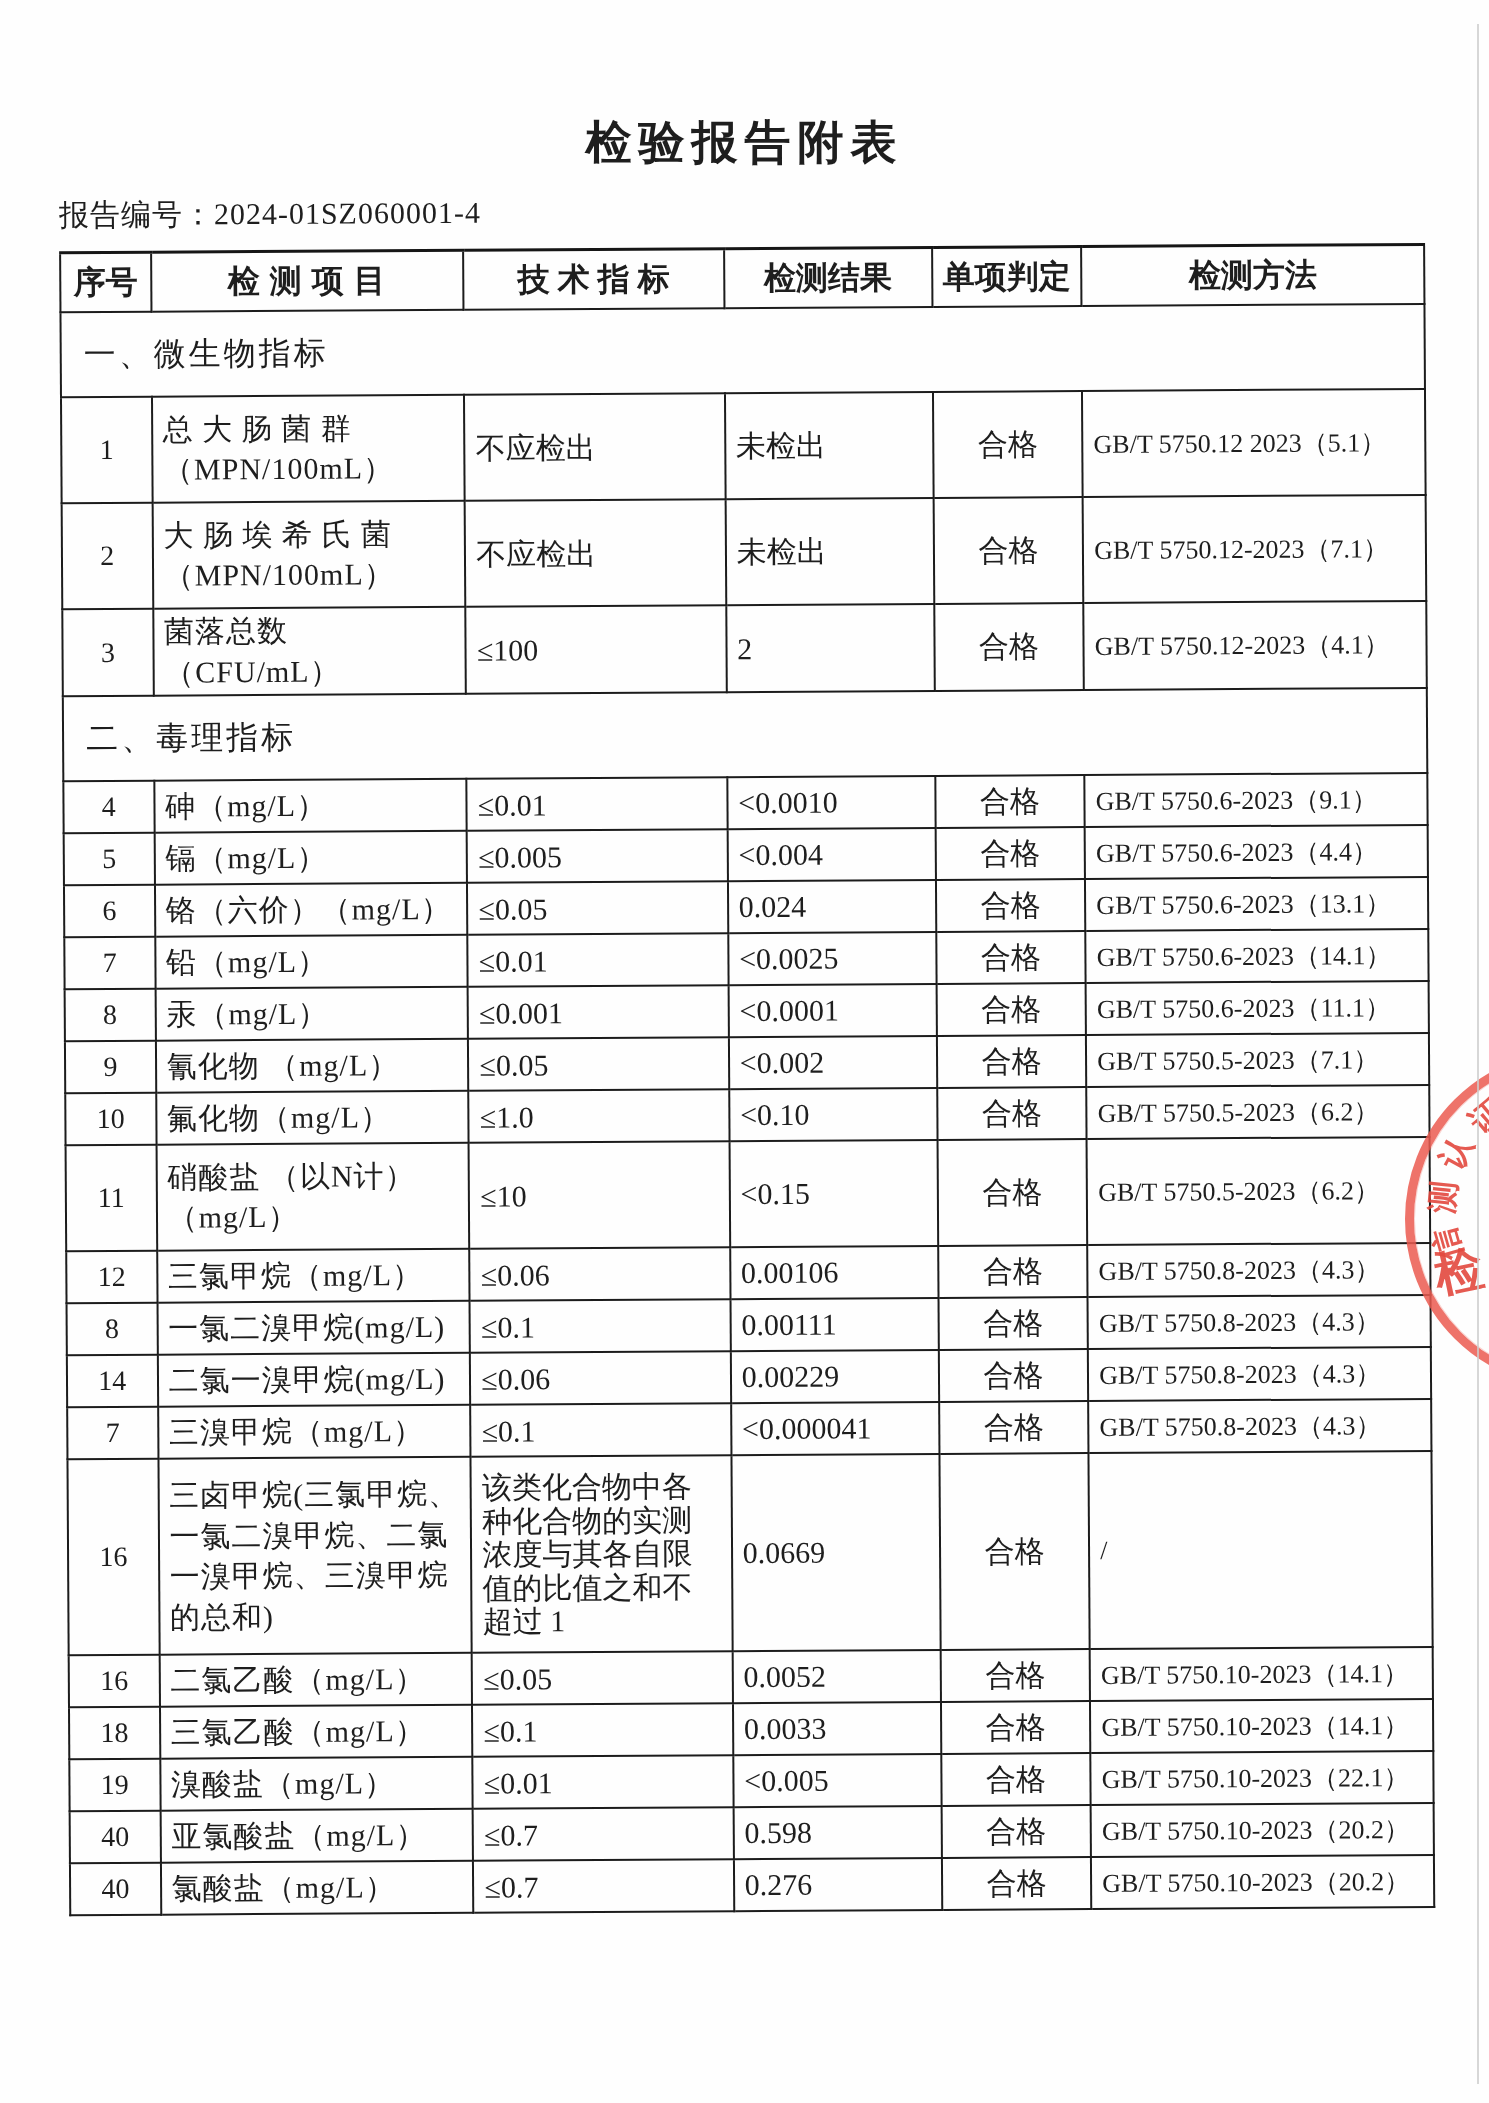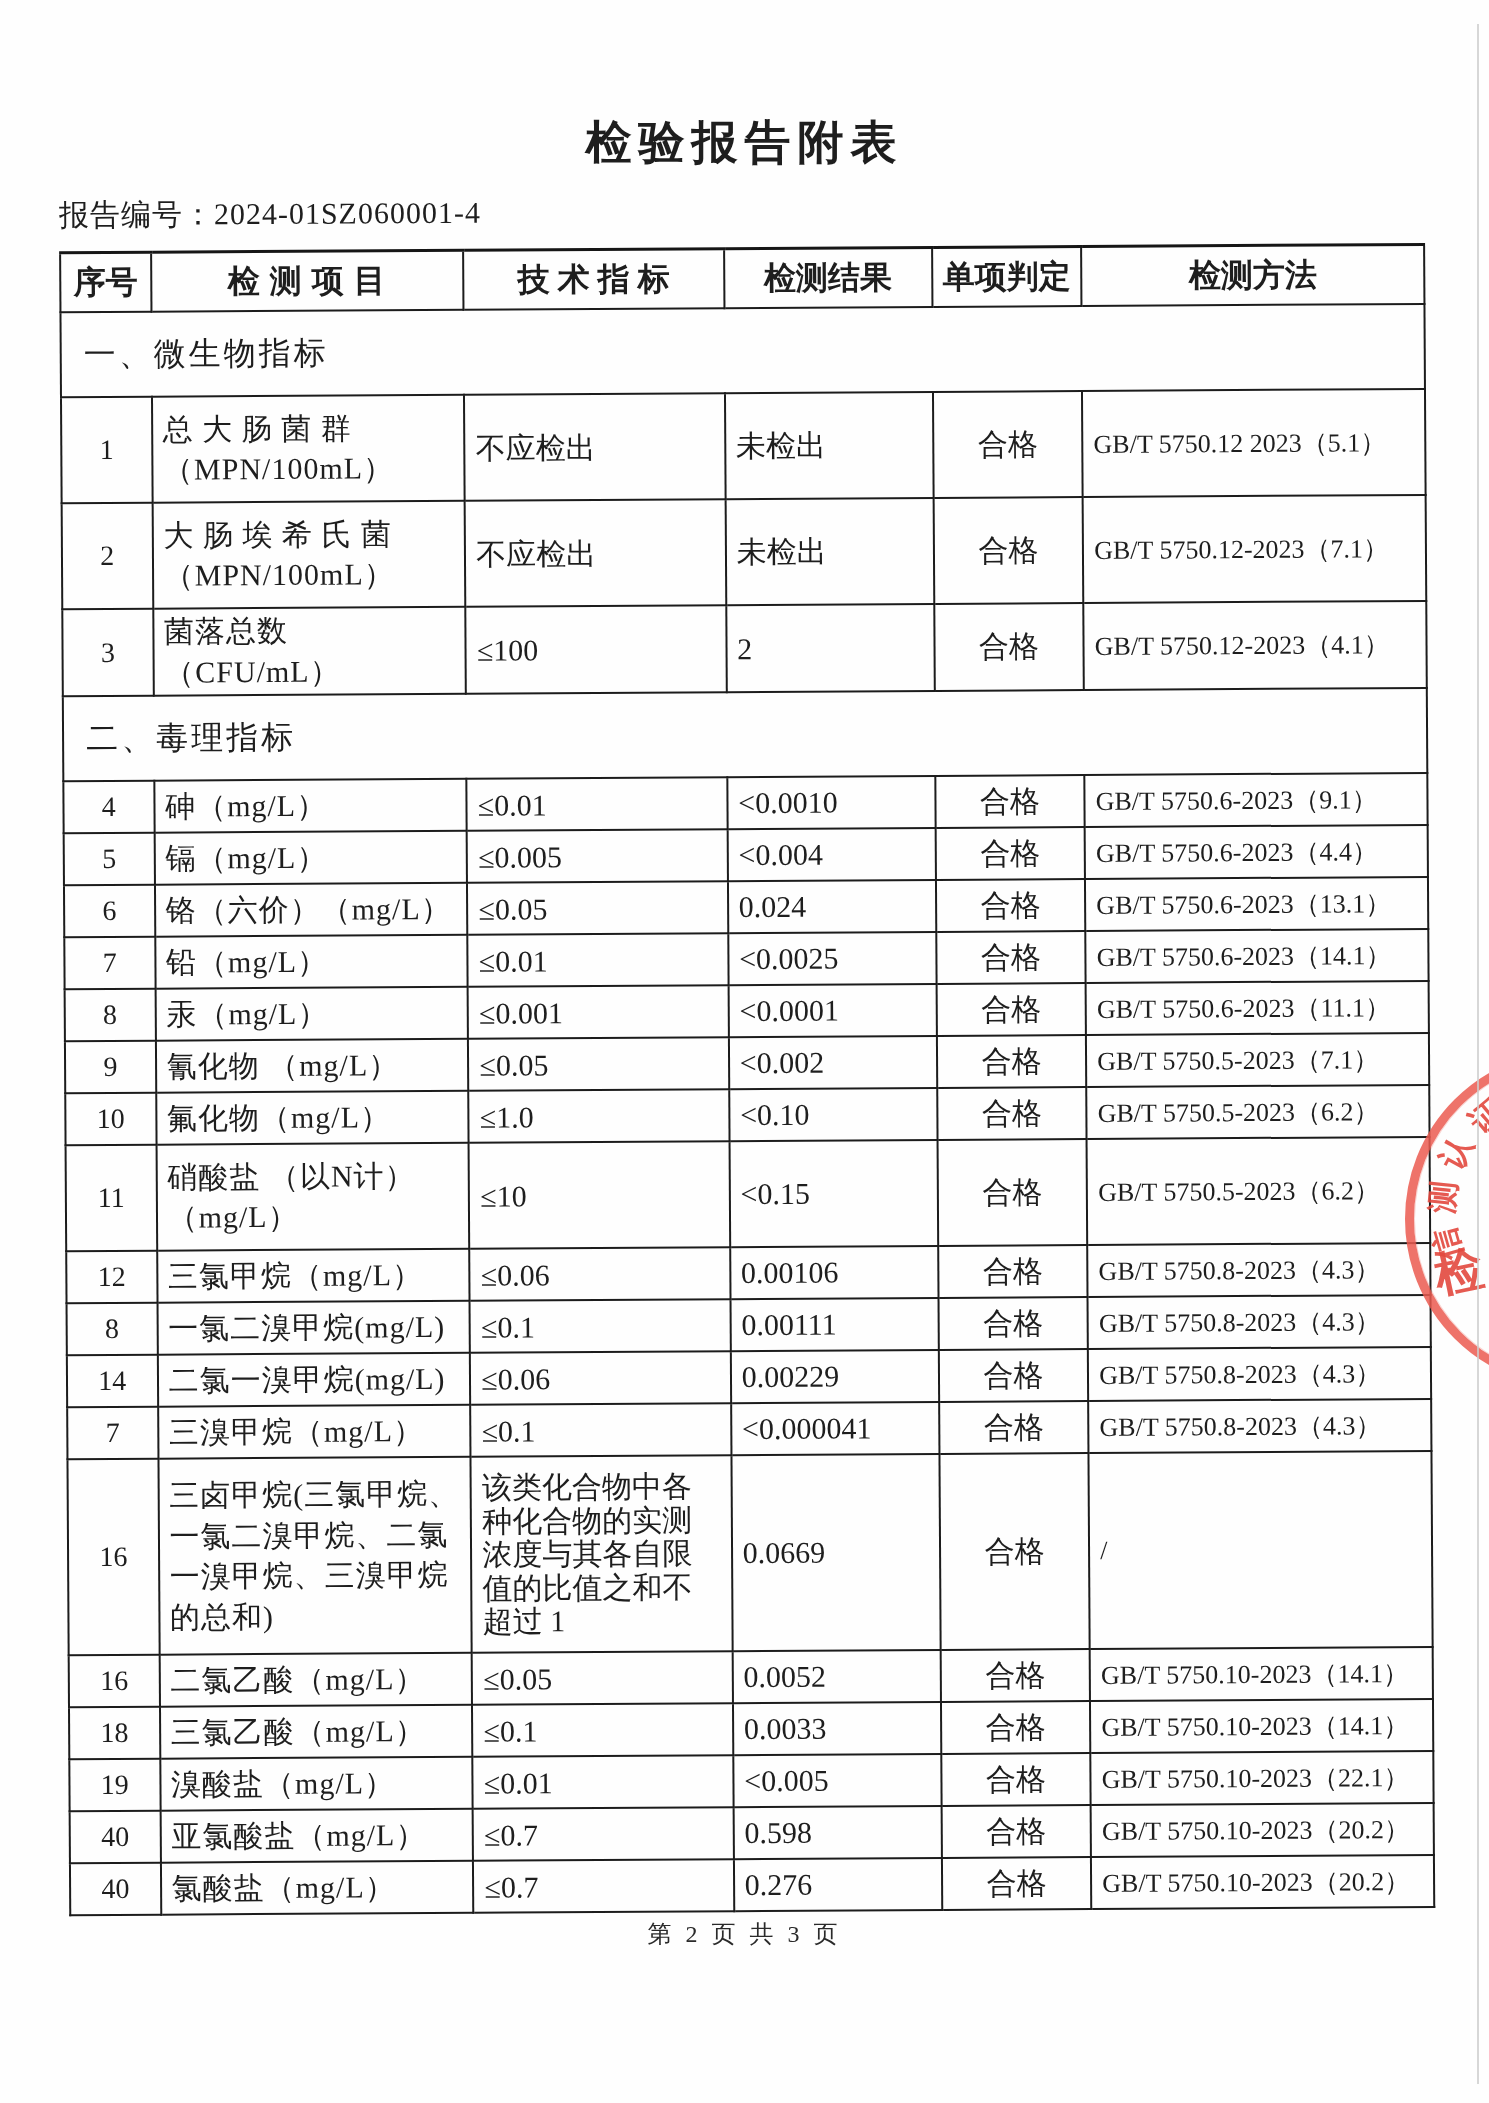--- a/index.html
+++ b/index.html
@@ -278,21 +278,20 @@
             <td class="c-item">氯酸盐（mg/L）</td>
             <td class="c-std">≤0.7</td>
             <td class="c-res">0.276</td>
             <td class="c-judge">合格</td>
             <td class="c-method">GB/T 5750.10-2023（20.2）</td>
           </tr>
         </tbody>
     </table>
   </div>
 
-  <div class="footer">第 2 页 共 3 页</div>
 
   <div class="stamp">
     <div class="stamp-ring"></div>
     <span class="stamp-big">检</span>
   <span class="stamp-char" style="left: 1487px; top: 1117px; transform: translate(-50%, -50%) rotate(-40deg);">证</span>
       <span class="stamp-char" style="left: 1457px; top: 1153px; transform: translate(-50%, -50%) rotate(-62deg);">认</span>
       <span class="stamp-char" style="left: 1444px; top: 1197px; transform: translate(-50%, -50%) rotate(-84deg);">测</span>
       <span class="stamp-char" style="left: 1448px; top: 1244px; transform: translate(-50%, -50%) rotate(-106deg);">信</span>
     </div>
 

